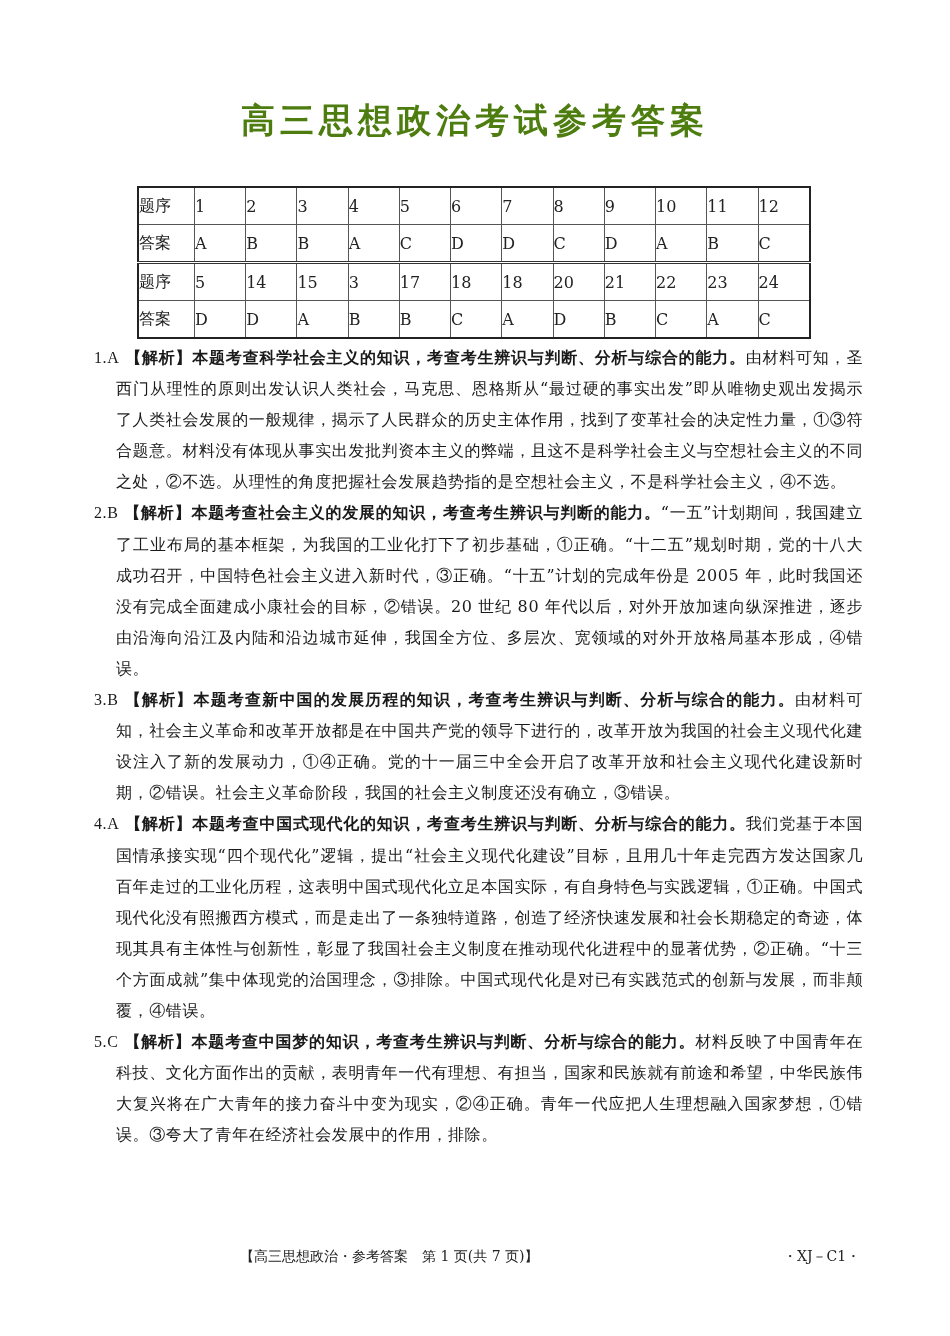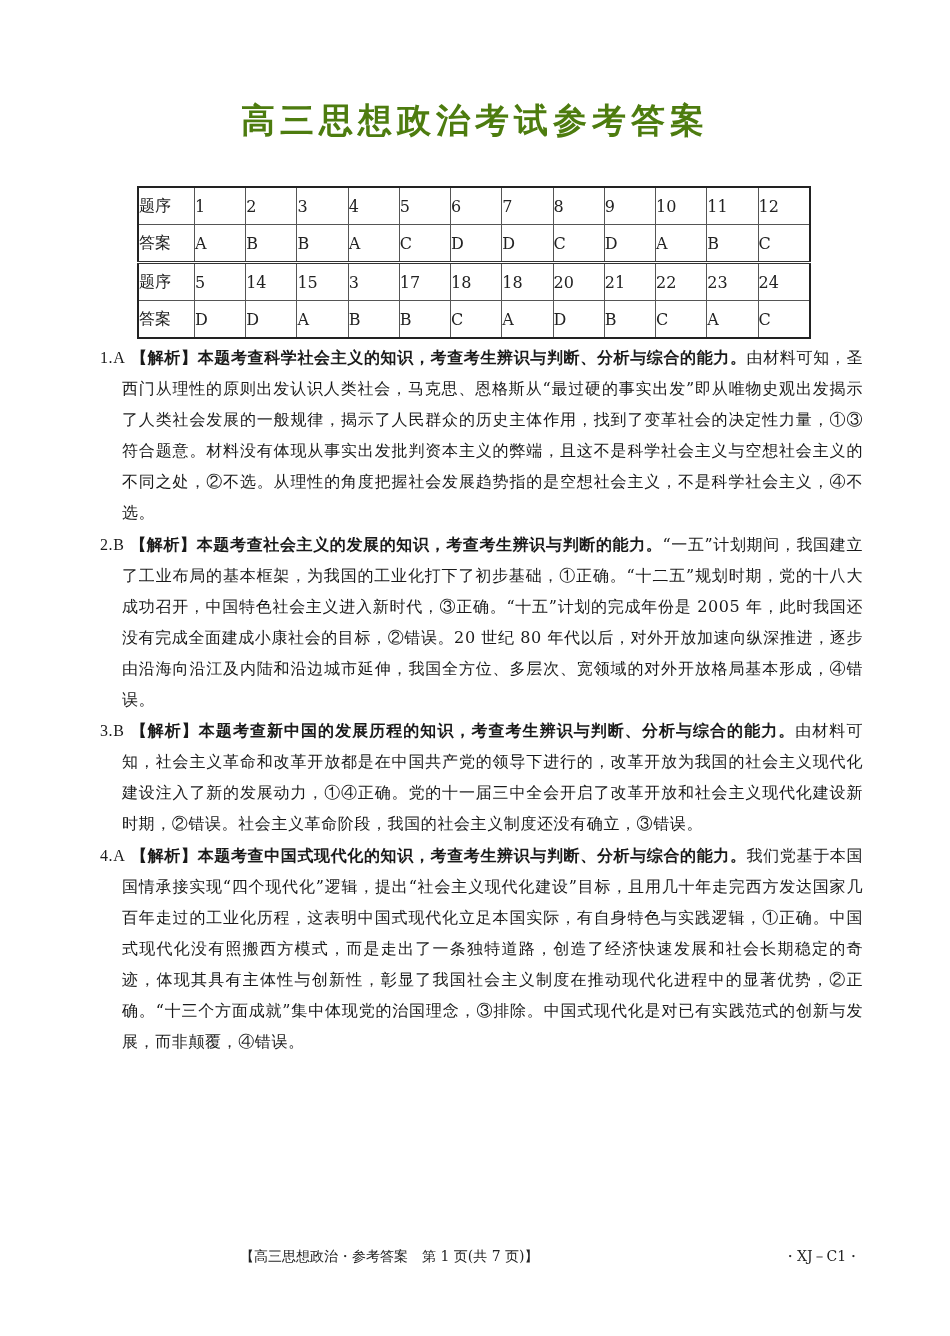--- a/index.html
+++ b/index.html
@@ -21,21 +21,21 @@
     table.answers td {
       border: 1px solid #555; height: 36px; padding: 0;
       width: 51px; color: #222; margin-top: 46px;
     }
     table.answers td.head { width: 56px; }
     table.answers tr.sep td { border-top: 3px double #333; }
     .content {
       position: absolute; top: 342px; left: 87px; width: 776px;
       font-size: 16px; line-height: 31.1px; letter-spacing: 0.6px;
     }
-    .q { margin: 0 0 0 13px; }
+    .q { margin: 0 0 0 7px; }
     .q .num { font-family: "Liberation Serif", serif; }
     .q .label { font-family: "DejaVu Sans", "Liberation Sans", sans-serif; font-weight: bold; }
     .q .lead { font-family: "DejaVu Sans", "Liberation Sans", sans-serif; font-weight: bold; }
     .q-text { display: block; padding-left: 22px; text-indent: -22px; text-align: justify; }
     .footer {
       position: absolute; top: 1248px; left: 0; width: 950px;
       font-size: 14px; color: #222;
     }
     .footer .center { position: absolute; left: 240px; top: 0; }
     .footer .code { position: absolute; left: 783px; top: 0; }
@@ -116,18 +116,21 @@
   </div>
   <div class="q">
     <span class="q-text"><span class="num">2.</span><span class="num">B</span>&nbsp;<span class="label">【解析】</span><span class="lead">本题考查社会主义的发展的知识，考查考生辨识与判断的能力。</span><span>“一五”计划期间，我国建立了工业布局的基本框架，为我国的工业化打下了初步基础，①正确。“十二五”规划时期，党的十八大成功召开，中国特色社会主义进入新时代，③正确。“十五”计划的完成年份是 2005 年，此时我国还没有完成全面建成小康社会的目标，②错误。20 世纪 80 年代以后，对外开放加速向纵深推进，逐步由沿海向沿江及内陆和沿边城市延伸，我国全方位、多层次、宽领域的对外开放格局基本形成，④错误。</span></span>
   </div>
   <div class="q">
     <span class="q-text"><span class="num">3.</span><span class="num">B</span>&nbsp;<span class="label">【解析】</span><span class="lead">本题考查新中国的发展历程的知识，考查考生辨识与判断、分析与综合的能力。</span><span>由材料可知，社会主义革命和改革开放都是在中国共产党的领导下进行的，改革开放为我国的社会主义现代化建设注入了新的发展动力，①④正确。党的十一届三中全会开启了改革开放和社会主义现代化建设新时期，②错误。社会主义革命阶段，我国的社会主义制度还没有确立，③错误。</span></span>
   </div>
   <div class="q">
     <span class="q-text"><span class="num">4.</span><span class="num">A</span>&nbsp;<span class="label">【解析】</span><span class="lead">本题考查中国式现代化的知识，考查考生辨识与判断、分析与综合的能力。</span><span>我们党基于本国国情承接实现“四个现代化”逻辑，提出“社会主义现代化建设”目标，且用几十年走完西方发达国家几百年走过的工业化历程，这表明中国式现代化立足本国实际，有自身特色与实践逻辑，①正确。中国式现代化没有照搬西方模式，而是走出了一条独特道路，创造了经济快速发展和社会长期稳定的奇迹，体现其具有主体性与创新性，彰显了我国社会主义制度在推动现代化进程中的显著优势，②正确。“十三个方面成就”集中体现党的治国理念，③排除。中国式现代化是对已有实践范式的创新与发展，而非颠覆，④错误。</span></span>
   </div>
+  <div class="q">
+    <span class="q-text"><span class="num">5.</span><span class="num">C</span>&nbsp;<span class="label">【解析】</span><span class="lead">本题考查中国梦的知识，考查考生辨识与判断、分析与综合的能力。</span><span>材料反映了中国青年在科技、文化方面作出的贡献，表明青年一代有理想、有担当，国家和民族就有前途和希望，中华民族伟大复兴将在广大青年的接力奋斗中变为现实，②④正确。青年一代应把人生理想融入国家梦想，①错误。③夸大了青年在经济社会发展中的作用，排除。</span></span>
+  </div>
 </div>
 
 <div class="footer">
   <span class="center">【高三思想政治・参考答案　第 1 页(共 7 页)】</span>
   <span class="code">・XJ－C1・</span>
 </div>
 
 </body></html>

